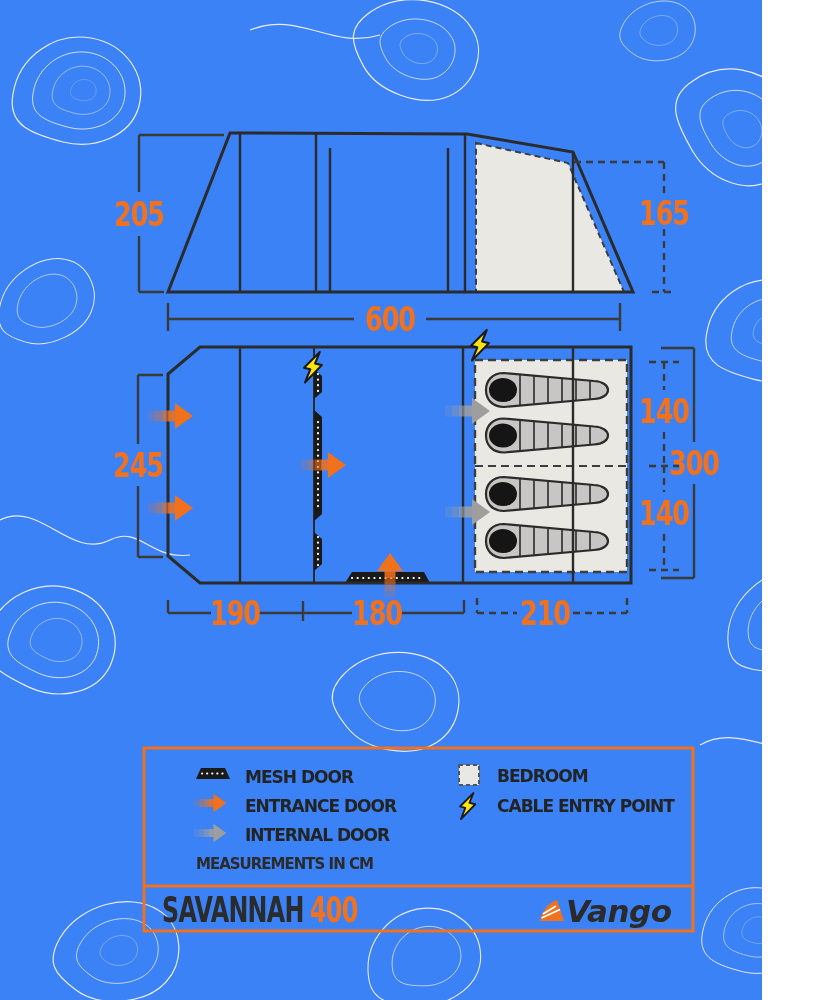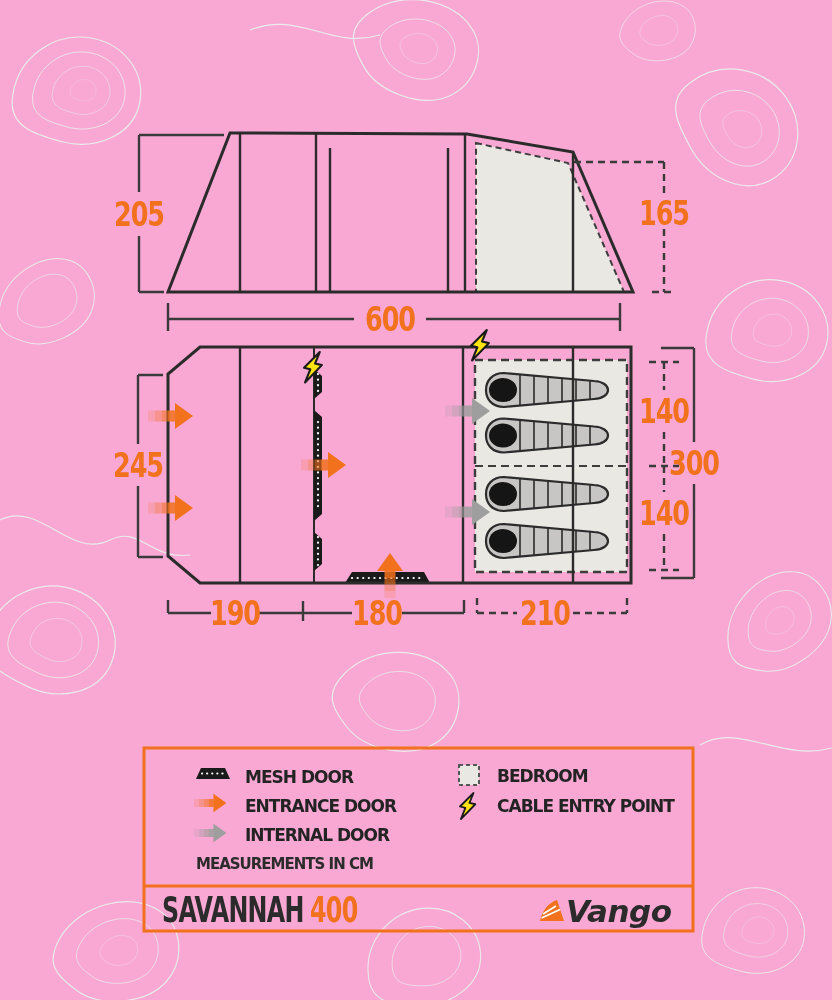--- a/index.html
+++ b/index.html
@@ -1,16 +1,16 @@
 <!DOCTYPE html>
 <html><head>
 <meta charset="utf-8">
 <style>
   html,body{margin:0;padding:0;background:#ffffff;}
-  .page{position:relative;width:832px;height:1000px;overflow:hidden;background:#f9a8d4;}
+  .page{position:relative;width:762px;height:1000px;overflow:hidden;background:#3b82f6;}
   svg{display:block;}
   text{font-family:"DejaVu Sans","Liberation Sans",sans-serif;}
   .dim-text{font-size:34px;font-weight:bold;fill:#F2711C;letter-spacing:-1.5px;}
   .leg-label{font-size:17px;font-weight:bold;fill:#232323;letter-spacing:-1px;}
   .leg-note{font-size:15px;font-weight:bold;fill:#2b2b2b;letter-spacing:-1px;}
   .title-text{font-size:35px;font-weight:bold;letter-spacing:-1px;}
   .brand-text{font-size:31px;font-weight:bold;font-style:italic;fill:#2B2B2B;letter-spacing:-0.5px;}
   .wall{stroke:#2B2B2B;stroke-width:3;fill:none;}
   .innerline{stroke:#2B2B2B;stroke-width:2.4;fill:none;}
   .dimline{stroke:#3A3A3A;stroke-width:2.4;fill:none;}

